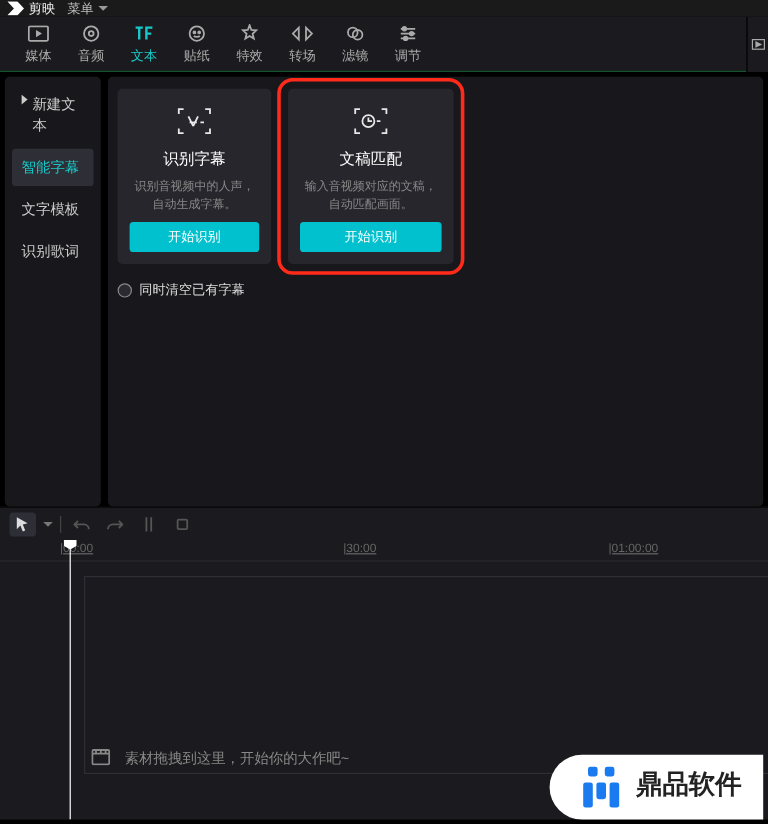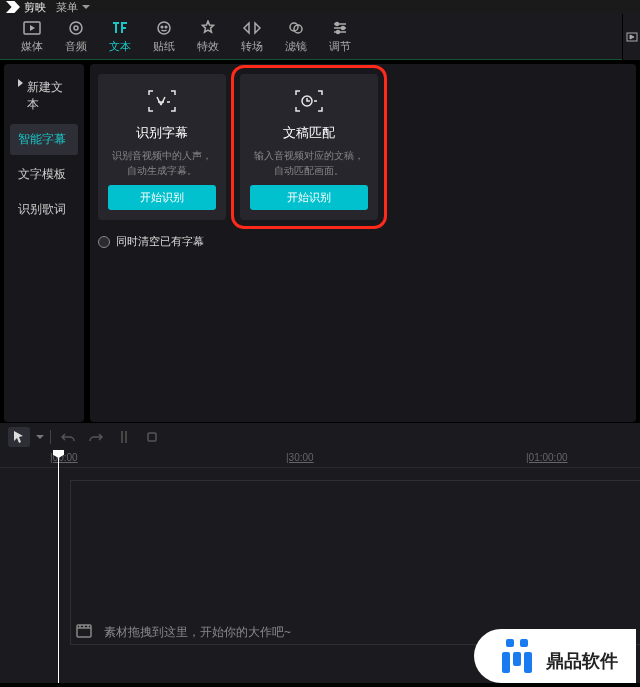--- a/index.html
+++ b/index.html
@@ -219,24 +219,24 @@
       gap: 12px;
     }
     .hint-icon svg { stroke: #888; fill: none; stroke-width: 1.5; }
     .watermark {
       position: absolute;
       bottom: 4px; right: 4px;
       background: #fff;
       border-radius: 30px 0 0 30px;
       padding: 10px 18px 10px 28px;
       display: flex;
-      align-items: flex-end;
+      align-items: flex-start;
       gap: 10px;
       color: #222;
-      font-size: 18px;
+      font-size: 22px;
       font-weight: 600;
     }
     .wm-logo {
       width: 34px; height: 34px;
       position: relative;
     }
     .wm-bar { position: absolute; background: #1a7af0; border-radius: 2px; }
   </style>
 </head>
 <body>
@@ -413,21 +413,21 @@
     <svg width="12" height="12" viewBox="0 0 12 12" stroke="#555" fill="none" stroke-width="1.5">
         <rect x="2" y="2" width="8" height="8" rx="1"></rect>
       </svg>
   </div>
 </div>
 
 <div class="timeline">
   <div class="ruler">
     <span style="left:50px">|00:00</span>
     <span style="left:286px">|30:00</span>
-    <span style="left:526px">|01:00:00</span>
+    <span style="left:507px">|01:00:00</span>
   </div>
   <div class="playhead"></div>
   <div class="track-area"></div>
   <div class="track-hint">
     <span class="hint-icon">
       <svg width="16" height="14" viewBox="0 0 16 14">
           <rect x="1" y="1" width="14" height="12" rx="1"></rect>
           <path d="M1 4h14M4 1v3M8 1v3M12 1v3"></path>
         </svg>
     </span>

